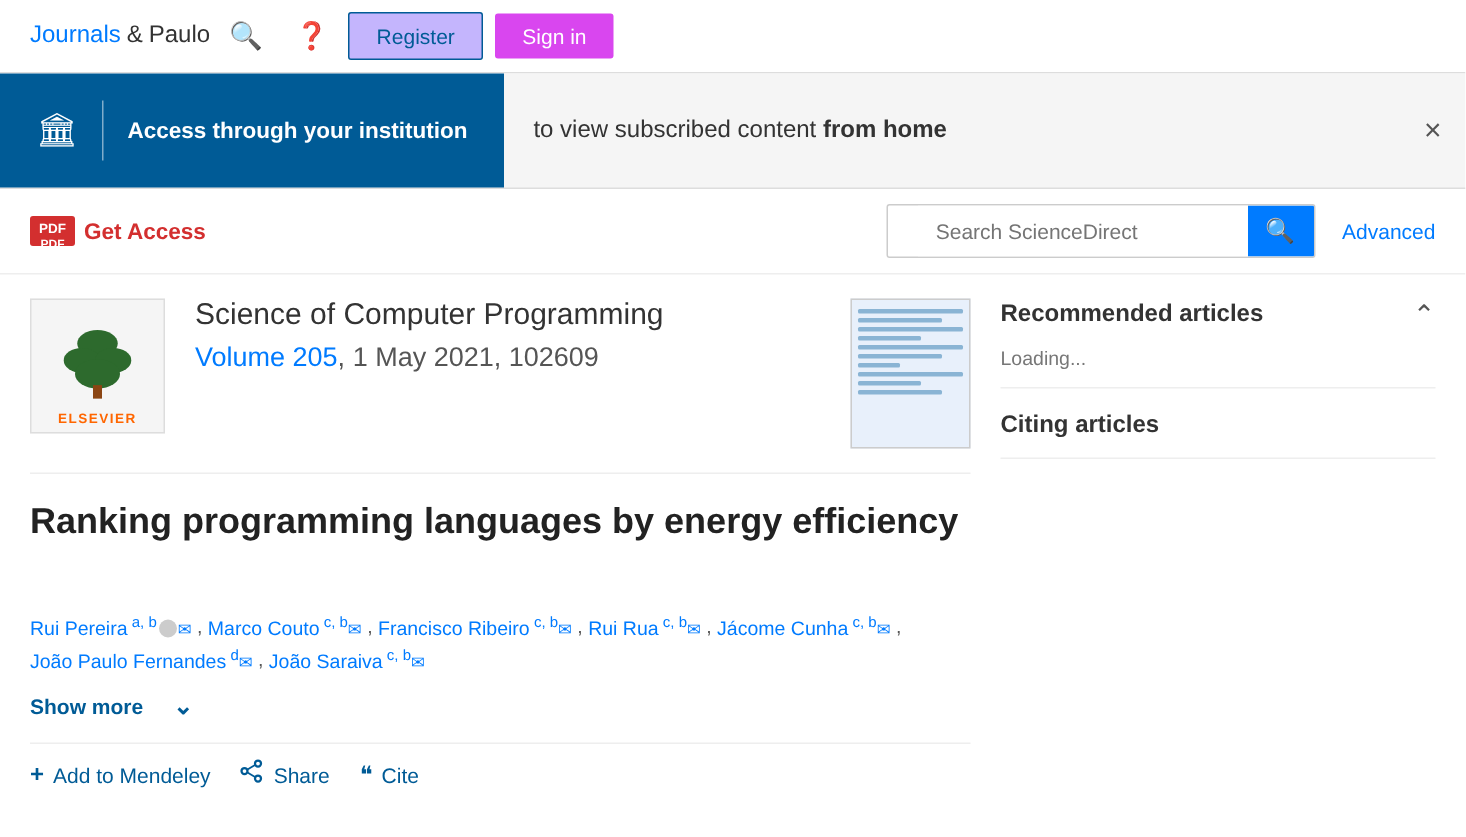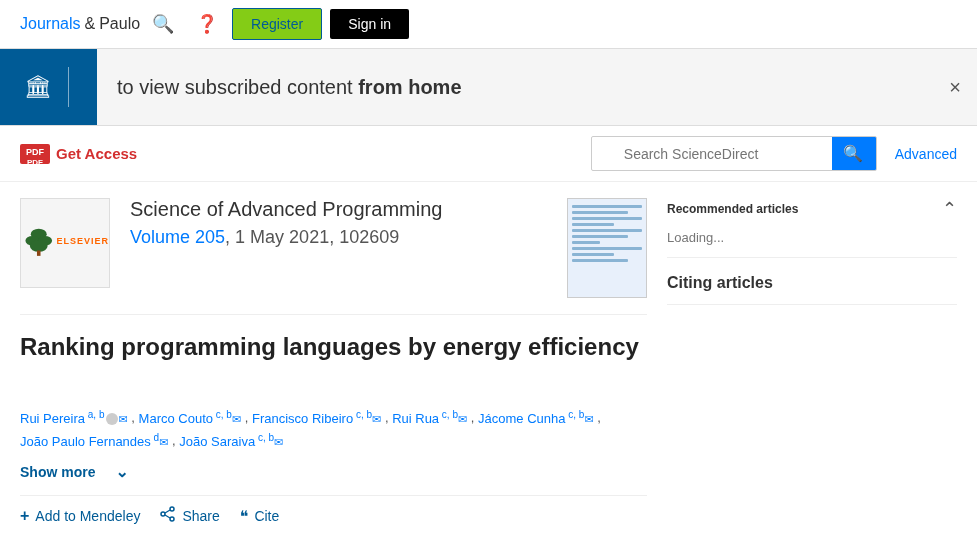--- a/index.html
+++ b/index.html
@@ -36,29 +36,29 @@
       color: #555;
       width: 32px;
       height: 32px;
       display: flex;
       align-items: center;
       justify-content: center;
       border-radius: 50%;
     }
     .btn-register {
       border: 1.5px solid #005b96;
-      background: #84cc16;
+      background: #c4b5fd;
       color: #005b96;
       padding: 7px 18px;
       cursor: pointer;
       font-size: 14px;
       border-radius: 2px;
     }
     .btn-signin {
-      background: #000000;
+      background: #d946ef;
       border: none;
       color: #fff;
       padding: 7px 18px;
       cursor: pointer;
       font-size: 14px;
       border-radius: 2px;
     }
 
     
     .institution-banner {
@@ -81,21 +81,21 @@
     }
     .institution-icon {
       font-size: 22px;
     }
     .institution-left-text {
       font-size: 15px;
       font-weight: bold;
     }
     .institution-right-text {
       padding: 0 20px;
-      font-size: 20px;
+      font-size: 16px;
       color: #333;
       flex: 1;
     }
     .institution-right-text strong { font-weight: bold; }
     .banner-close {
       background: none;
       border: none;
       font-size: 20px;
       cursor: pointer;
       color: #555;
@@ -189,21 +189,21 @@
       gap: 20px;
       padding-bottom: 16px;
       border-bottom: 1px solid #eee;
       margin-bottom: 16px;
     }
     .journal-logo {
       width: 90px;
       height: 90px;
       border: 1px solid #ddd;
       display: flex;
-      flex-direction: row;
+      flex-direction: column;
       align-items: center;
       justify-content: flex-end;
       overflow: hidden;
       flex-shrink: 0;
       background: #f5f5f5;
     }
     .journal-logo-tree {
       width: 60px;
       height: 60px;
     }
@@ -329,21 +329,21 @@
       margin-bottom: 16px;
       padding-bottom: 12px;
     }
     .sidebar-section-header {
       display: flex;
       align-items: center;
       justify-content: space-between;
       cursor: pointer;
     }
     .sidebar-section-title {
-      font-size: 12px;
+      font-size: 16px;
       font-weight: bold;
       color: #333;
     }
     .collapse-icon {
       font-size: 18px;
       color: #555;
       cursor: pointer;
     }
     .sidebar-loading {
       color: #777;
@@ -383,20 +383,21 @@
     </button>
   </div>
   <button class="btn-register">Register</button>
   <button class="btn-signin">Sign in</button>
 </nav>
 
 <div class="institution-banner">
   <div class="institution-left">
     <span class="institution-icon">🏛</span>
     <div class="institution-divider"></div>
+    <span class="institution-left-text">Access through your institution</span>
   </div>
   <span class="institution-right-text">
     <span>to view subscribed content </span><strong>from home</strong>
   </span>
   <button class="banner-close">×</button>
 </div>
 
 <div class="search-row">
   <button class="get-access-btn">
     <div class="pdf-icon">
@@ -423,21 +424,21 @@
         <svg class="journal-logo-tree" viewBox="0 0 80 70">
           <ellipse cx="40" cy="15" rx="18" ry="12" fill="#2d6a2d"></ellipse>
           <ellipse cx="26" cy="30" rx="16" ry="11" fill="#2d6a2d"></ellipse>
           <ellipse cx="54" cy="30" rx="16" ry="11" fill="#2d6a2d"></ellipse>
           <ellipse cx="40" cy="42" rx="20" ry="13" fill="#2d6a2d"></ellipse>
           <rect x="36" y="52" width="8" height="12" fill="#8B4513"></rect>
         </svg>
         <span class="elsevier-label">ELSEVIER</span>
       </div>
       <div class="journal-info">
-        <div class="journal-title">Science of Advanced Programming</div>
+        <div class="journal-title">Science of Computer Programming</div>
         <div class="journal-volume">
           <a>Volume 205</a><span>, </span><span>1 May 2021</span><span>, </span><span>102609</span>
         </div>
       </div>
       <div class="journal-thumbnail">
         <div class="thumbnail-lines">
           <div class="thumb-line full"></div>
           <div class="thumb-line medium"></div>
           <div class="thumb-line full"></div>
           <div class="thumb-line short"></div>

